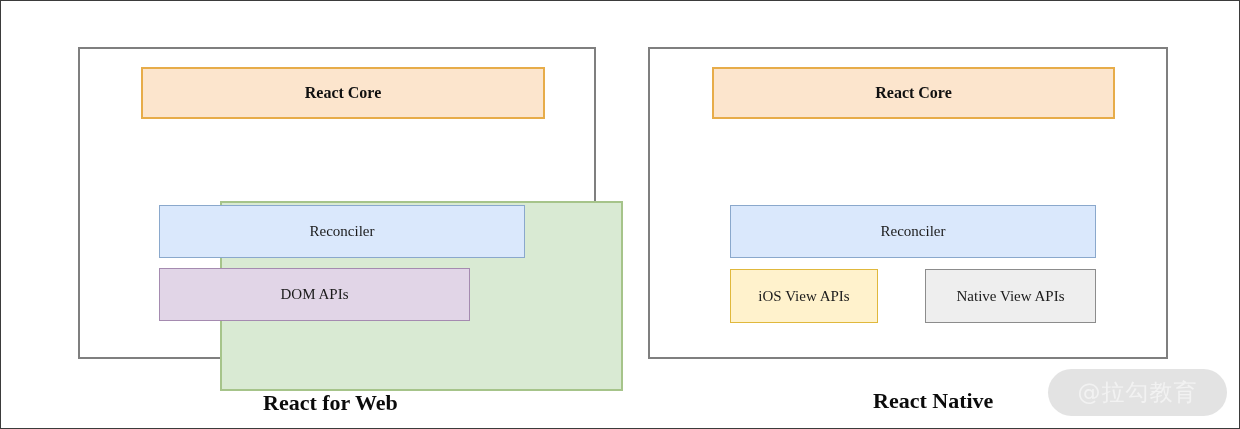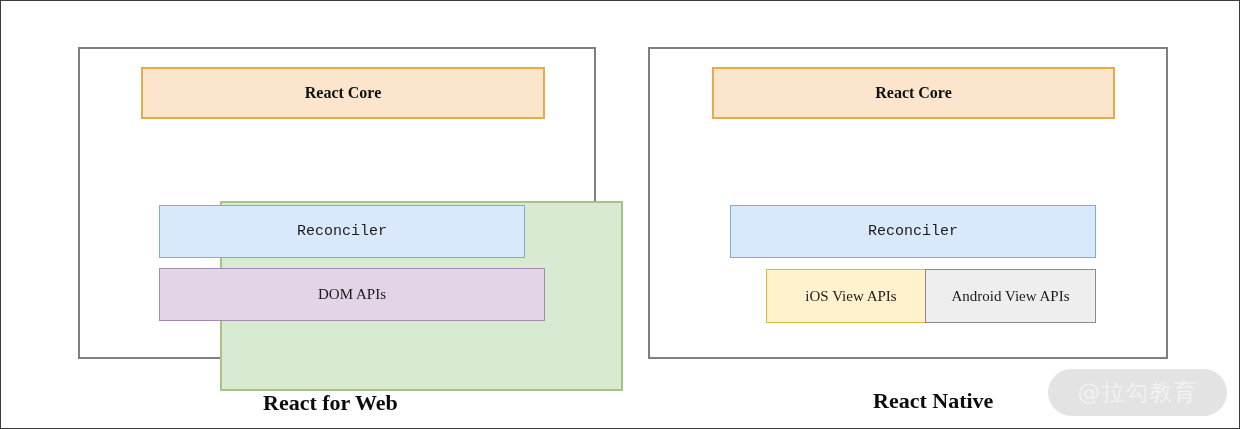--- a/index.html
+++ b/index.html
@@ -68,40 +68,38 @@
     font-weight: bold;
     font-size: 15px;
     color: #101010;
   }
 
   .reconciler {
     background: #dae8fc;
     border: 1px solid #8aa8cc;
     font-size: 15px;
     color: #1b1b1b;
-    font-family: Liberation Mono, monospace;
   }
   #reconciler-web    { left: 158px; top: 204px; width: 366px; height: 53px; }
   #reconciler-native { left: 729px; top: 204px; width: 366px; height: 53px; }
 
   #dom-apis {
-    left: 158px; top: 267px; width: 386px; height: 53px;
+    left: 158px; top: 267px; width: 311px; height: 53px;
     background: #e1d5e7;
     border: 1px solid #a58bb0;
     font-size: 15px;
     color: #1b1b1b;
   }
 
   #ios-apis {
-    left: 729px; top: 268px; width: 170px; height: 54px;
+    left: 729px; top: 268px; width: 148px; height: 54px;
     background: #fff2cc;
     border: 1px solid #e0b83c;
     font-size: 15px;
     color: #1b1b1b;
-    margin-left: 36px;
   }
   #android-apis {
     left: 924px; top: 268px; width: 171px; height: 54px;
     background: #eeeeee;
     border: 1px solid #8c8c8c;
     font-size: 15px;
     color: #1b1b1b;
   }
 
   .caption {
@@ -153,19 +151,19 @@
   <div class="panel" id="panel-native">
     
   </div>
 
   <div class="box react-core" id="core-native">React Core</div>
 
   <div class="box reconciler" id="reconciler-native">Reconciler</div>
 
   <div class="box" id="ios-apis">iOS View APIs</div>
 
-  <div class="box" id="android-apis">Android View APIs</div>
+  <div class="box" id="android-apis">Native View APIs</div>
 
   <div class="caption" id="caption-native">React Native</div>
 
   <div id="watermark">@拉勾教育</div>
 
 </div>
 
 </body></html>

